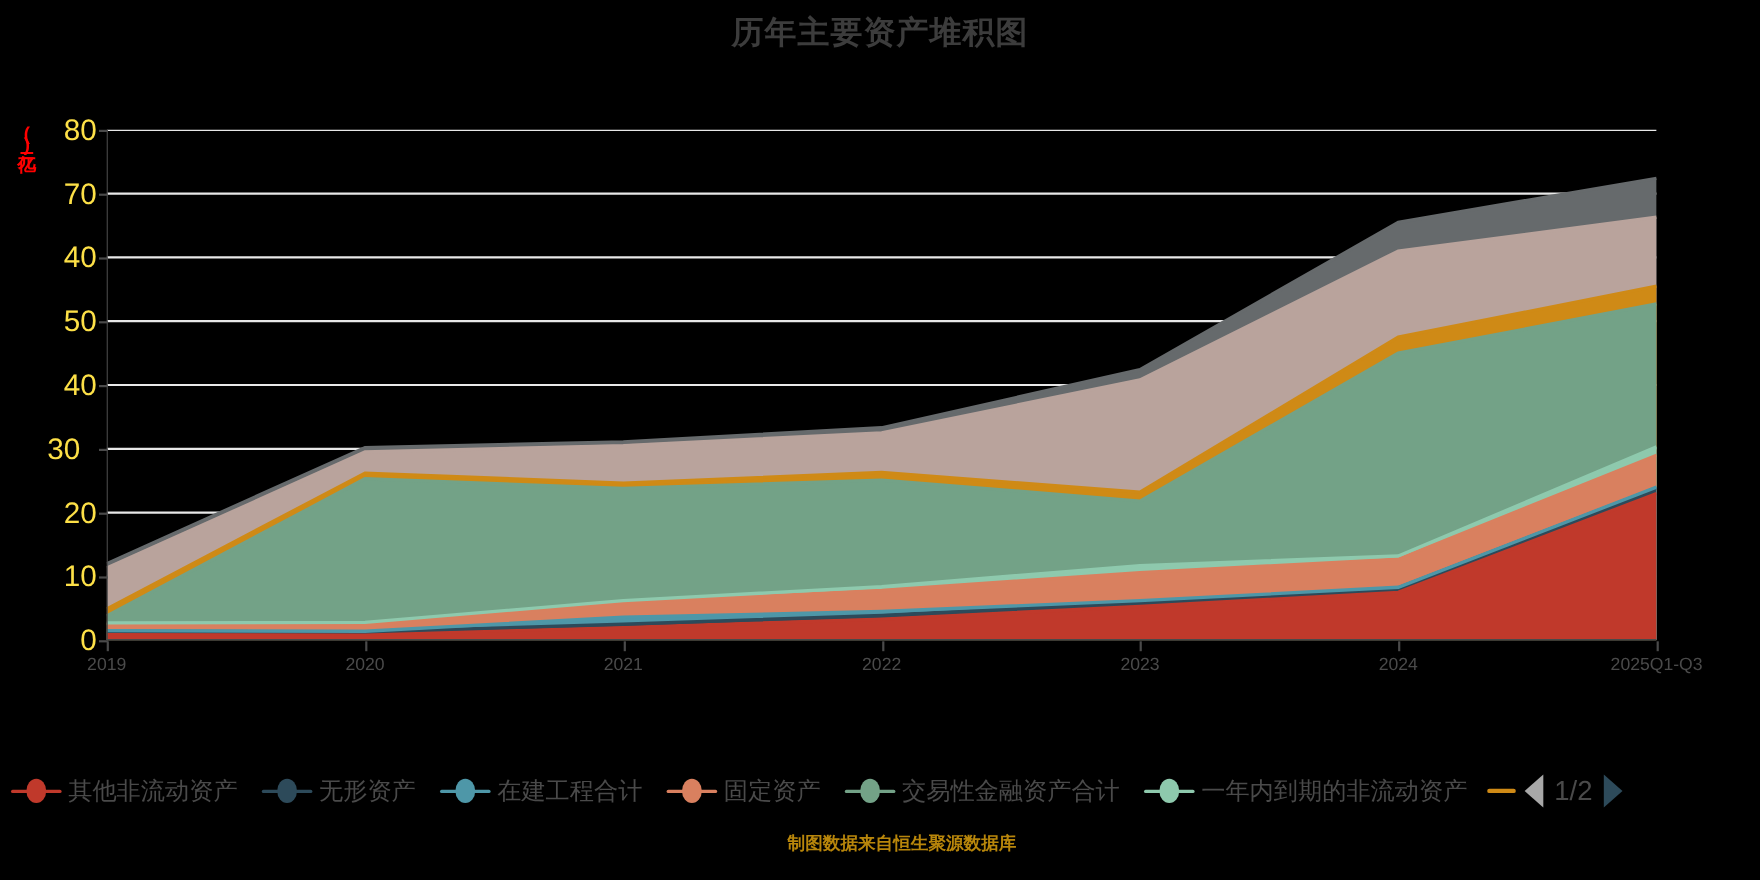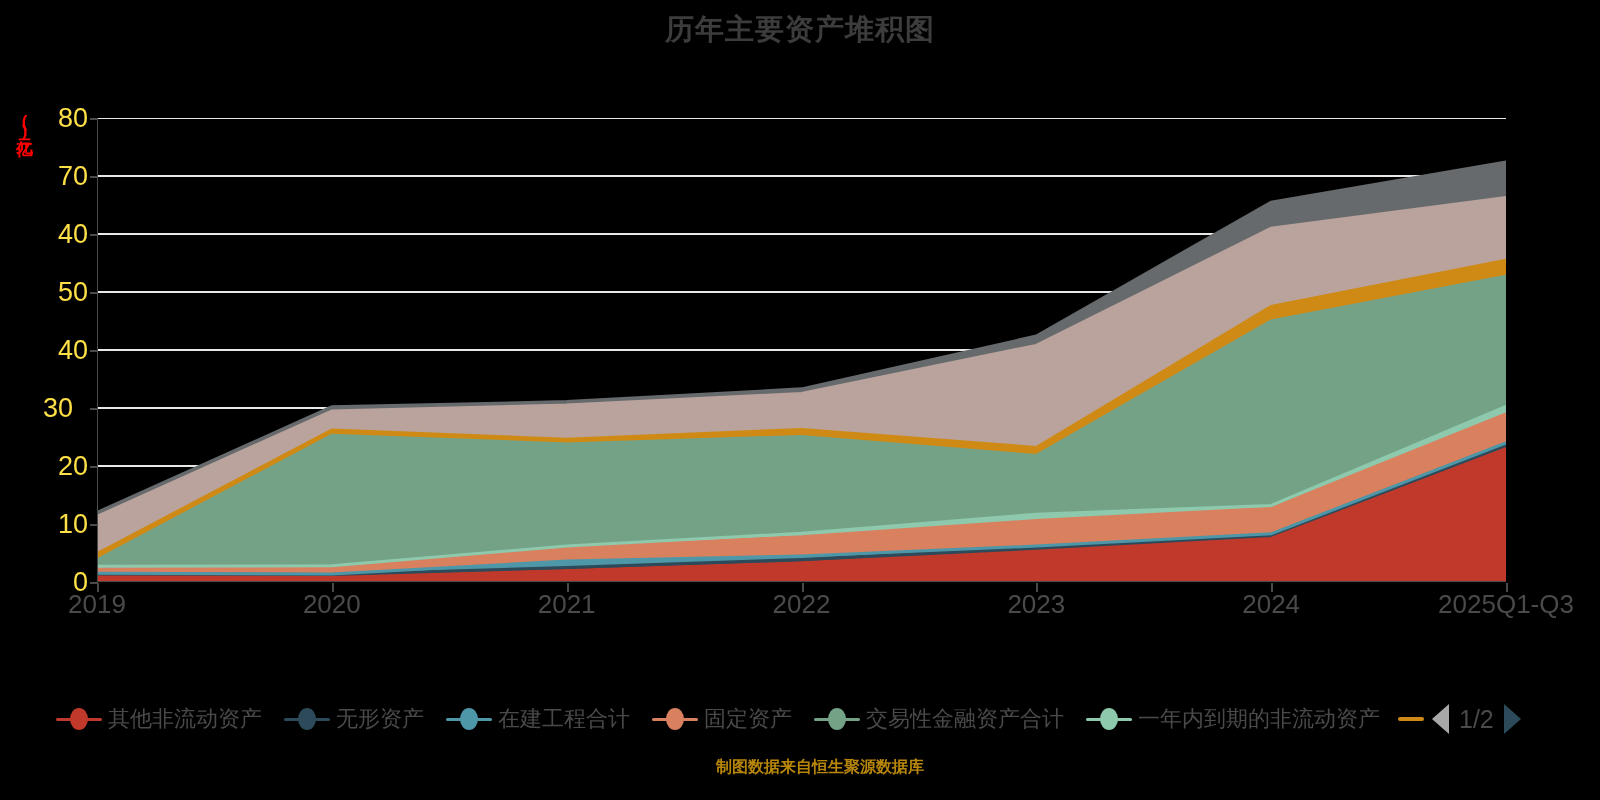--- a/index.html
+++ b/index.html
@@ -19,21 +19,21 @@
   }
 
   .plot{position:absolute;left:97px;top:118px;width:1409px;height:464px;}
   .plot svg{display:block;}
 
   .ytick{
     position:absolute;width:60px;text-align:right;
     color:#fde047;font-size:27px;line-height:23px;
   }
   .xtick{
-    position:absolute;color:#4a4a4a;font-size:26px;line-height:23px;
+    position:absolute;color:#4a4a4a;font-size:16px;line-height:23px;
     transform:translateX(-50%);white-space:nowrap;
   }
 
   .legend{
     position:absolute;left:0;top:697px;width:1600px;height:44px;
     display:flex;align-items:center;justify-content:flex-start;
   }
   .legend-item{display:flex;align-items:center;margin-left:10px;margin-right:12px;}
   .legend-marker{position:relative;width:46px;height:22px;flex:0 0 46px;}
   .legend-marker .ln{
@@ -130,21 +130,21 @@
       <div style="position: absolute; top: 583px; width: 2px; height: 9px; background: rgb(74, 74, 74); left: 801.5px;"></div>
       <div class="xtick" style="left: 1036.33px; top: 593px;">2023</div>
       <div style="position: absolute; top: 583px; width: 2px; height: 9px; background: rgb(74, 74, 74); left: 1036.33px;"></div>
       <div class="xtick" style="left: 1271.17px; top: 593px;">2024</div>
       <div style="position: absolute; top: 583px; width: 2px; height: 9px; background: rgb(74, 74, 74); left: 1271.17px;"></div>
       <div class="xtick" style="left: 1506px; top: 593px;">2025Q1-Q3</div>
       <div style="position: absolute; top: 583px; width: 2px; height: 9px; background: rgb(74, 74, 74); left: 1506px;"></div>
     </div>
 
   <div class="legend">
-    <div id="legend-items" style="display:flex;align-items:center;padding-left:46px;">
+    <div id="legend-items" style="display:flex;align-items:center;">
         <div class="legend-item">
           <div class="legend-marker">
             <div class="ln" style="background:#c0392b"></div>
             <div class="dot" style="background:#c0392b"></div>
           </div>
           <div class="legend-label">其他非流动资产</div>
         </div>
         <div class="legend-item">
           <div class="legend-marker">
             <div class="ln" style="background:#2d4a5a"></div>

